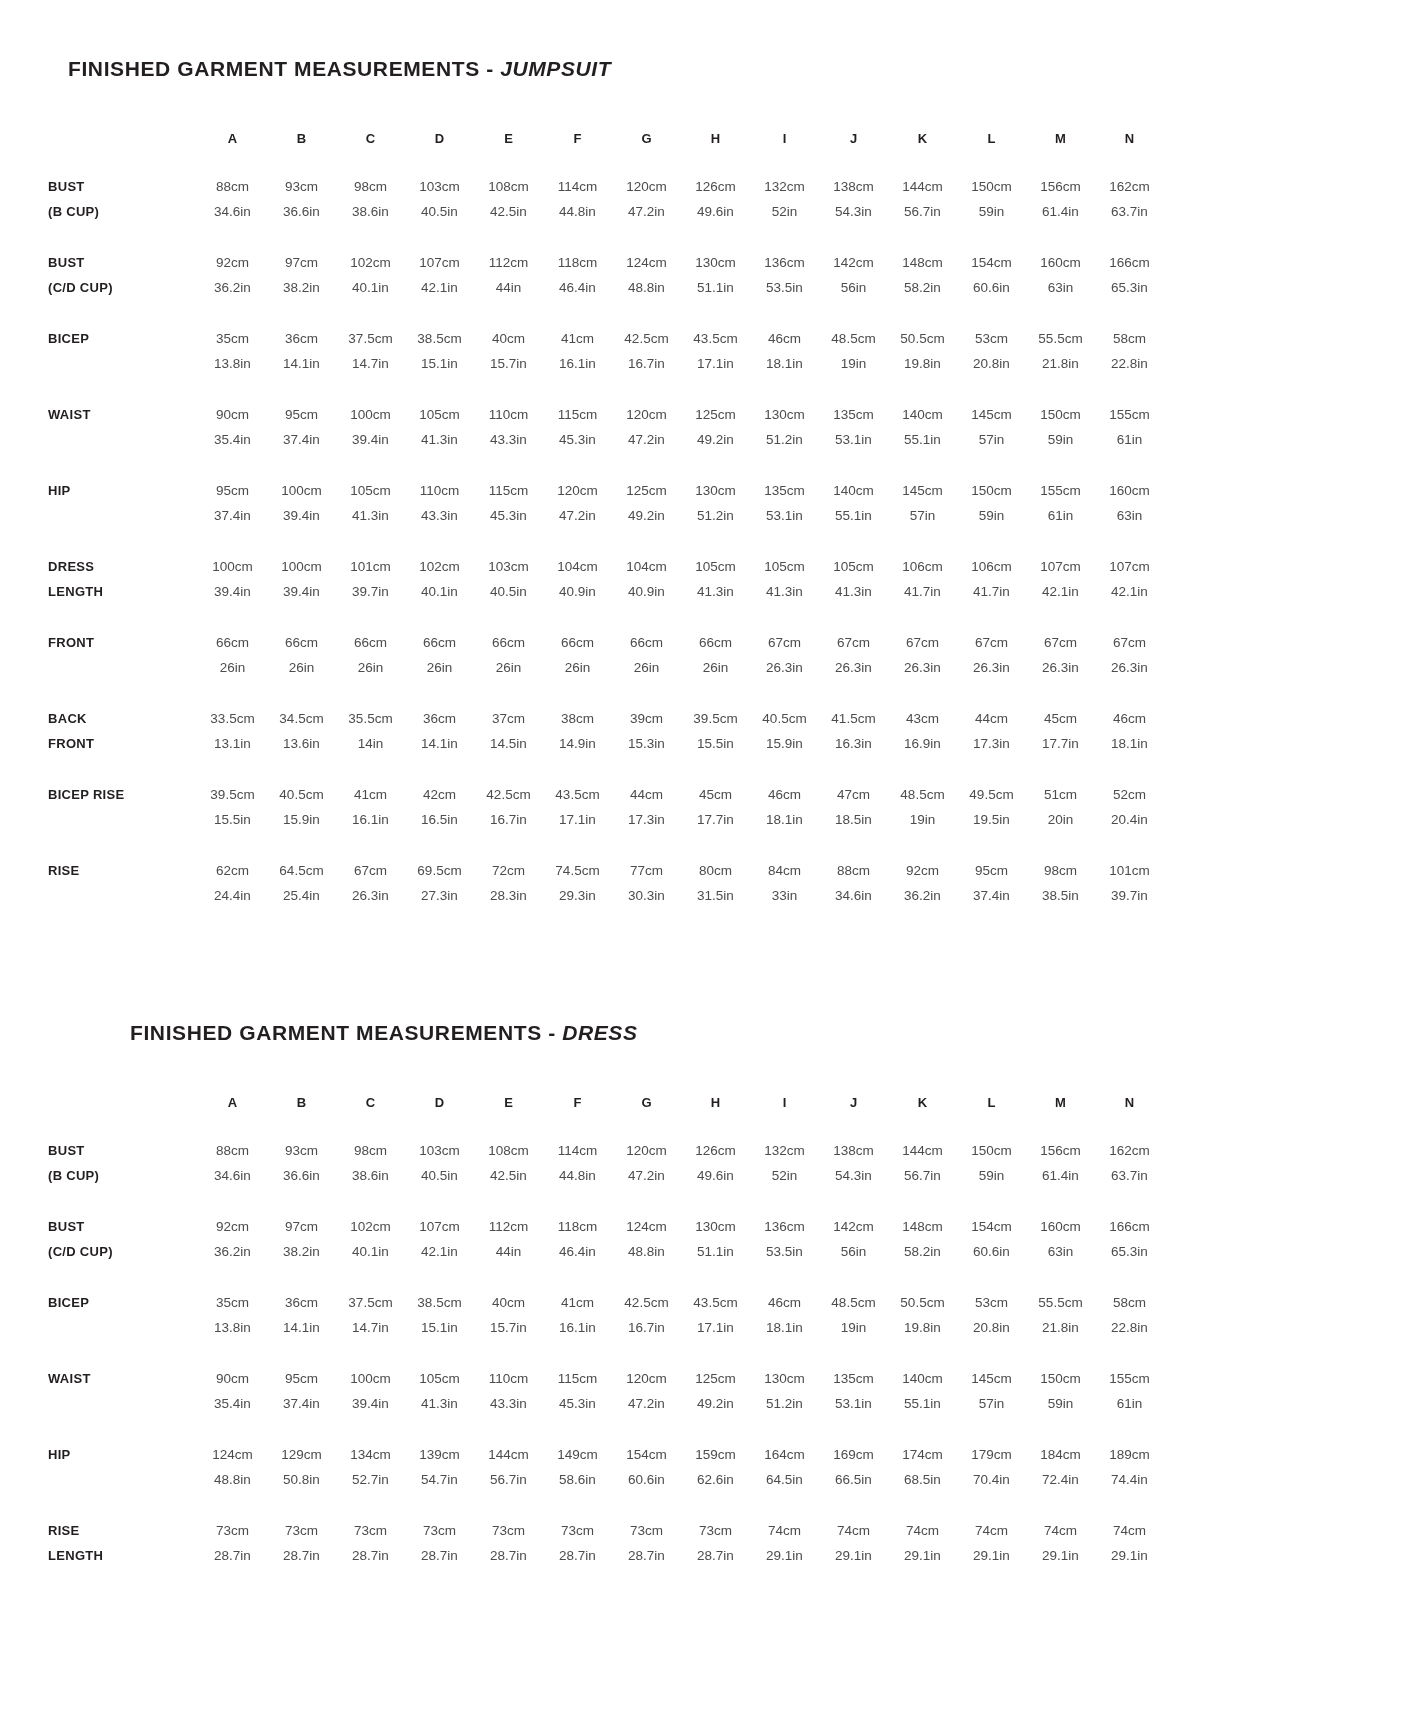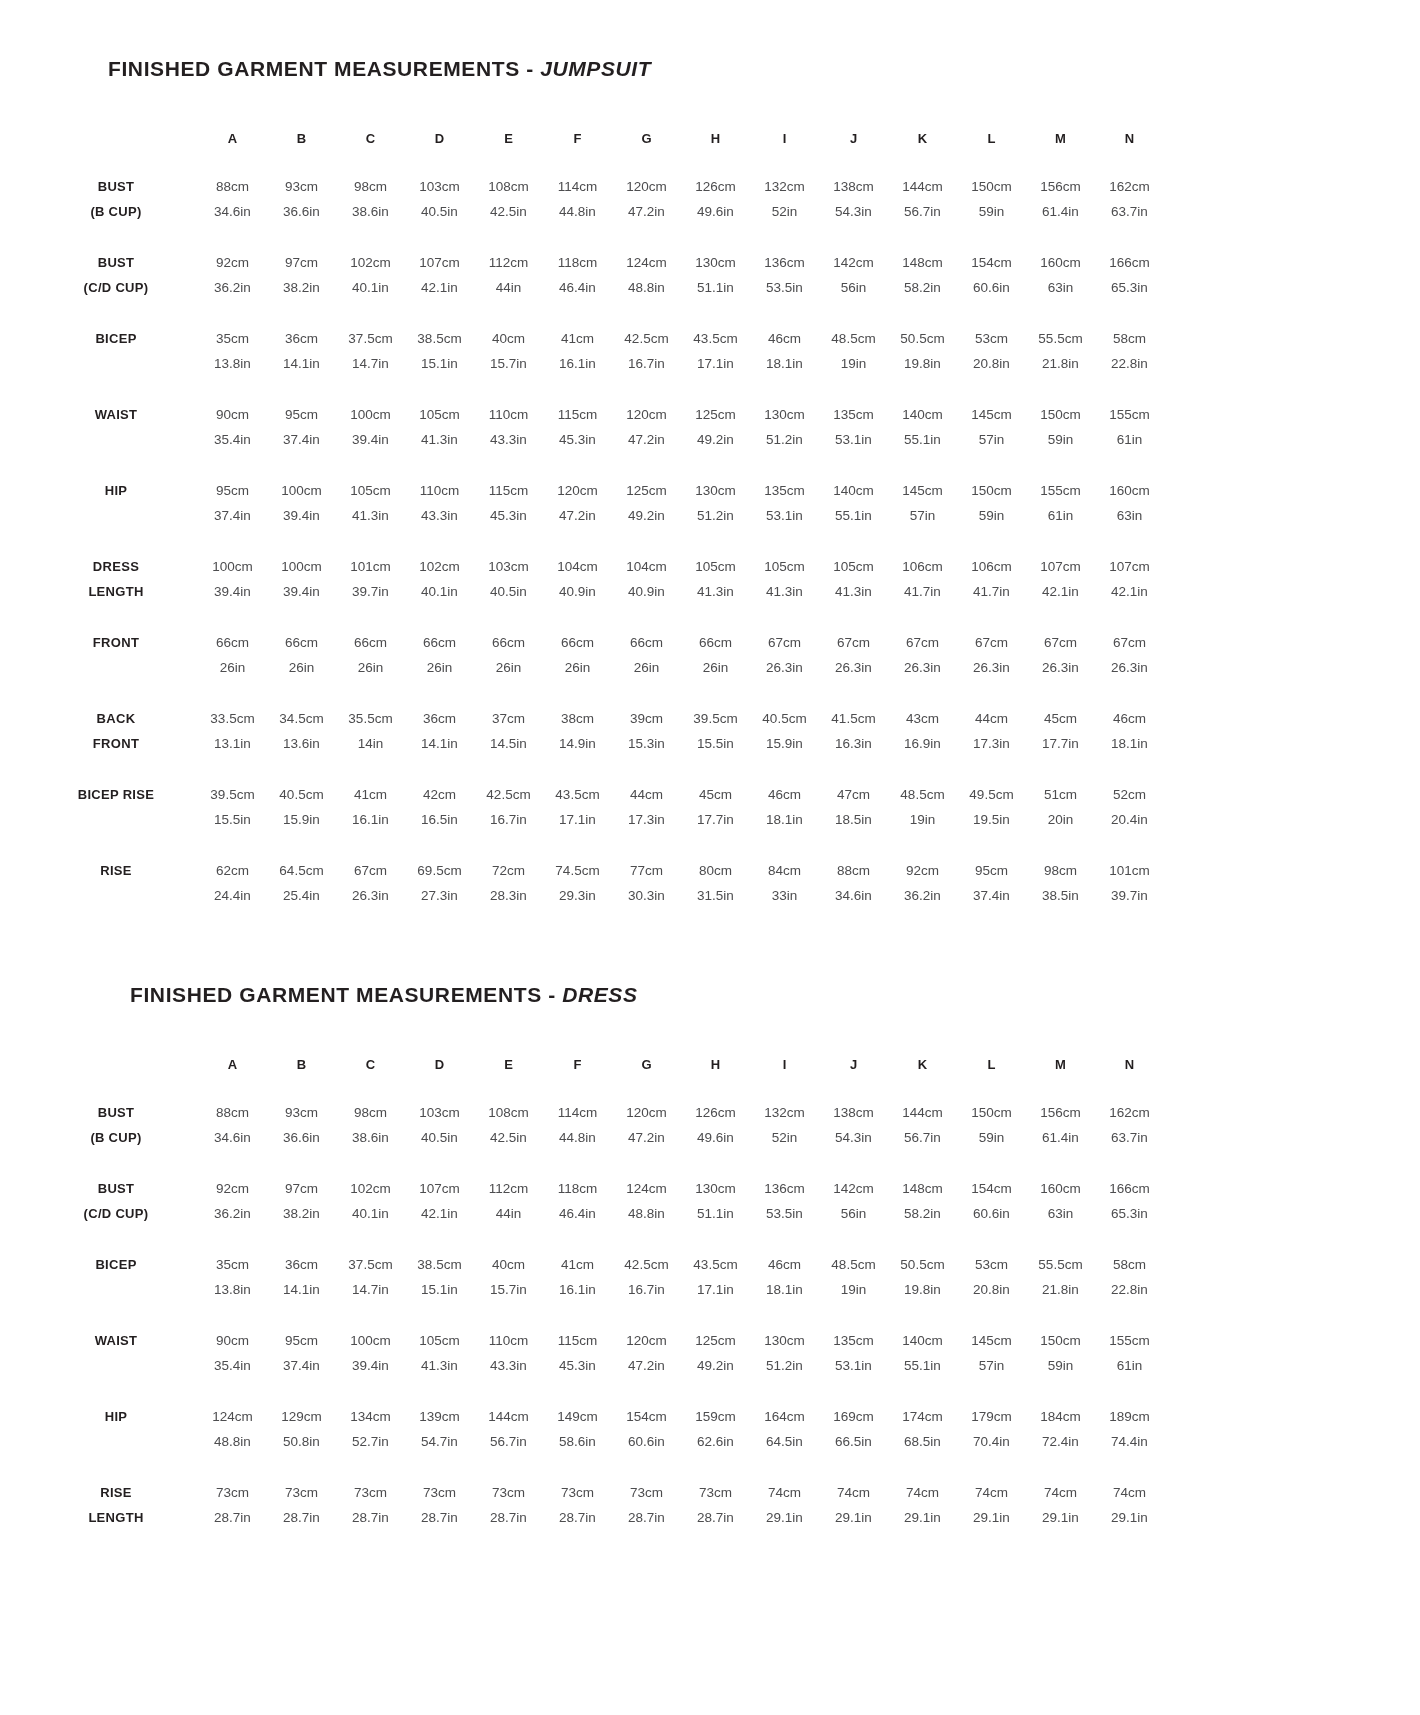--- a/index.html
+++ b/index.html
@@ -5,42 +5,42 @@
   html, body { margin: 0; padding: 0; background: #ffffff; }
   .page {
     width: 1420px;
     height: 1715px;
     background: #ffffff;
     font-family: "Liberation Sans", sans-serif;
     overflow: hidden;
     position: relative;
   }
   .section-jumpsuit { padding-top: 56px; }
-  .section-dress { margin-top: 74px; }
+  .section-dress { margin-top: 112px; }
   .stitle {
     font-size: 21px;
     font-weight: bold;
     letter-spacing: 0.6px;
     color: #231f20;
     line-height: 26px;
     white-space: nowrap;
   }
-  .section-jumpsuit .stitle { margin-left: 108px; }
+  .section-jumpsuit .stitle { margin-left: 68px; }
   .section-dress .stitle { margin-left: 130px; }
   .stitle .garment { font-style: italic; }
   .mtable { margin-left: 48px; margin-top: 46px; }
   .mrow-line {
     display: grid;
     grid-template-columns: 150px repeat(14, 69px);
     height: 25px;
     align-items: center;
   }
   .header-line { height: 20px; margin-bottom: 26px; }
   .mlabel {
-    text-align: center;
+    text-align: left;
     padding-right: 14px;
     font-weight: bold;
     font-size: 13px;
     letter-spacing: 0.3px;
     color: #231f20;
     white-space: nowrap;
   }
   .mhead {
     text-align: center;
     font-weight: bold;

